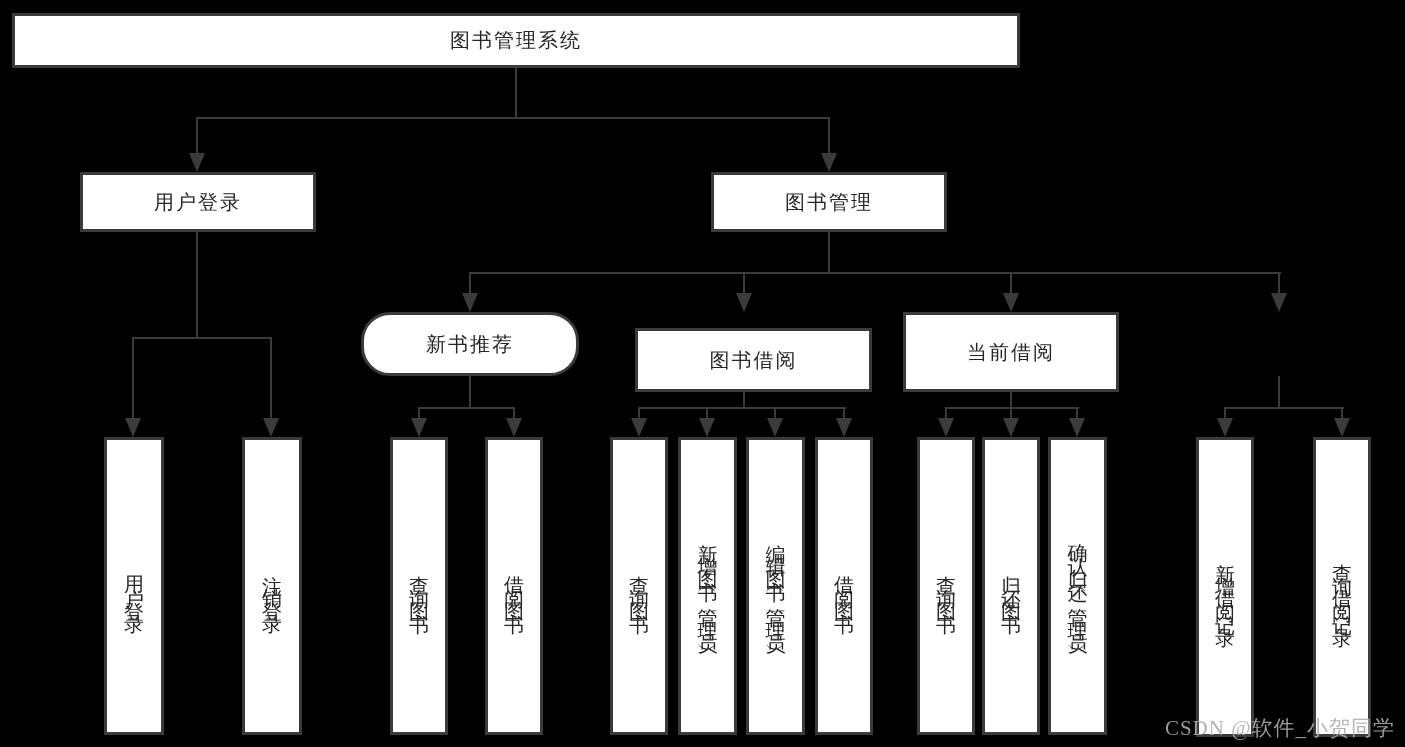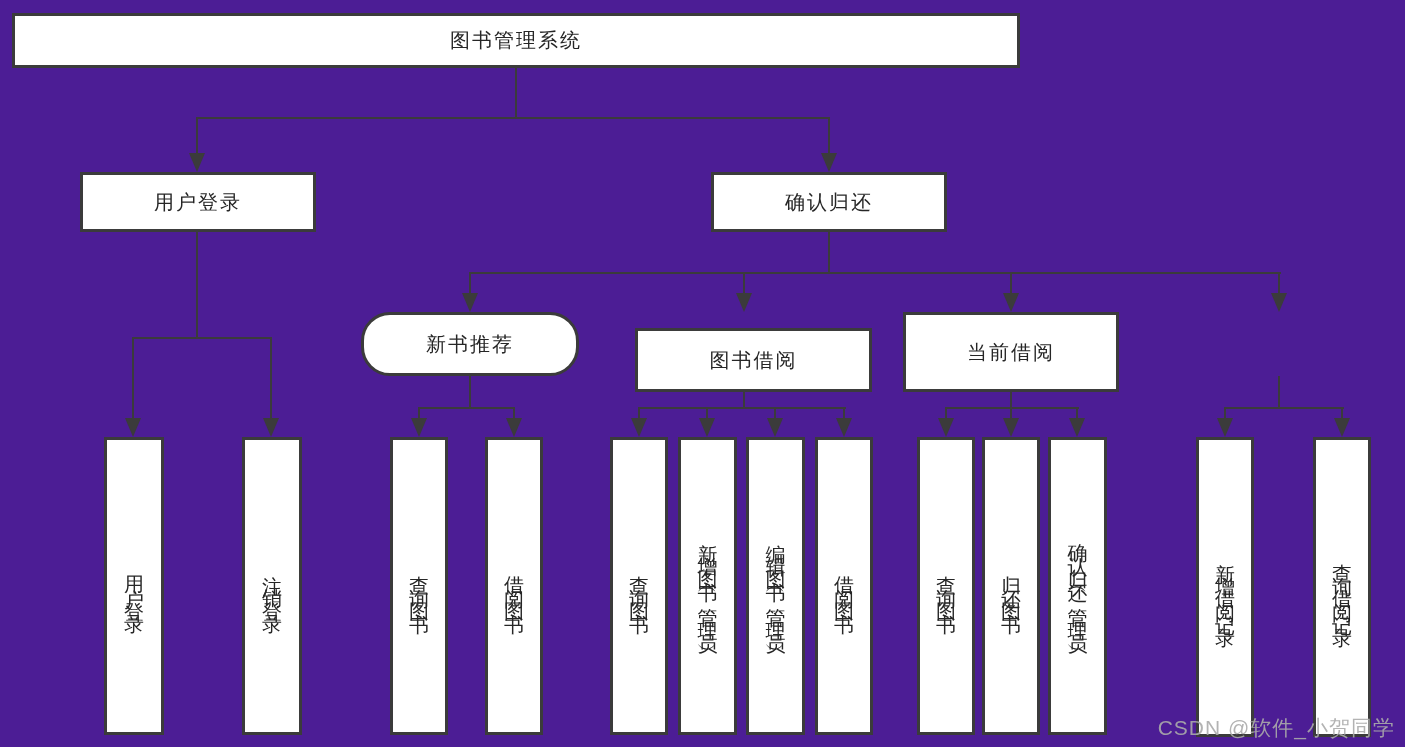--- a/index.html
+++ b/index.html
@@ -6,22 +6,23 @@
     --line:#3b3b3b;
     --text:#262626;
     --wm:#ababab;
   }
   html,body{margin:0;padding:0;background:#ffffff;}
   body{font-family:"Liberation Sans", sans-serif;}
   .stage{
     position:relative;
     width:1405px;
     height:747px;
-    background:#4c1d95;
+    background:#000000;
     overflow:hidden;
+    font-family:Liberation Serif, serif;
   }
   .node{
     position:absolute;
     background:#ffffff;
     border:3px solid var(--line);
     box-sizing:border-box;
     display:flex;
     align-items:center;
     justify-content:center;
     color:var(--text);
@@ -74,21 +75,21 @@
   <div class="line" style="left:196px;top:117px;width:634px;height:2px;"></div>
   <div class="line" style="left:196px;top:117px;width:2px;height:39px;"></div>
   <div class="arrow" style="left:189px;top:153px;"></div>
   <div class="line" style="left:828px;top:117px;width:2px;height:39px;"></div>
   <div class="arrow" style="left:821px;top:153px;"></div>
 
   <div class="node" style="left:80px;top:172px;width:236px;height:60px;">
     <span>用户登录</span>
   </div>
   <div class="node" style="left:711px;top:172px;width:236px;height:60px;">
-    <span>确认归还</span>
+    <span>图书管理</span>
   </div>
 
   <div class="line" style="left:196px;top:232px;width:2px;height:106px;"></div>
   <div class="line" style="left:132px;top:337px;width:140px;height:2px;"></div>
   <div class="line" style="left:132px;top:337px;width:2px;height:82px;"></div>
   <div class="arrow" style="left:125px;top:418px;"></div>
   <div class="line" style="left:270px;top:337px;width:2px;height:82px;"></div>
   <div class="arrow" style="left:263px;top:418px;"></div>
 
   <div class="line" style="left:828px;top:232px;width:2px;height:42px;"></div>

